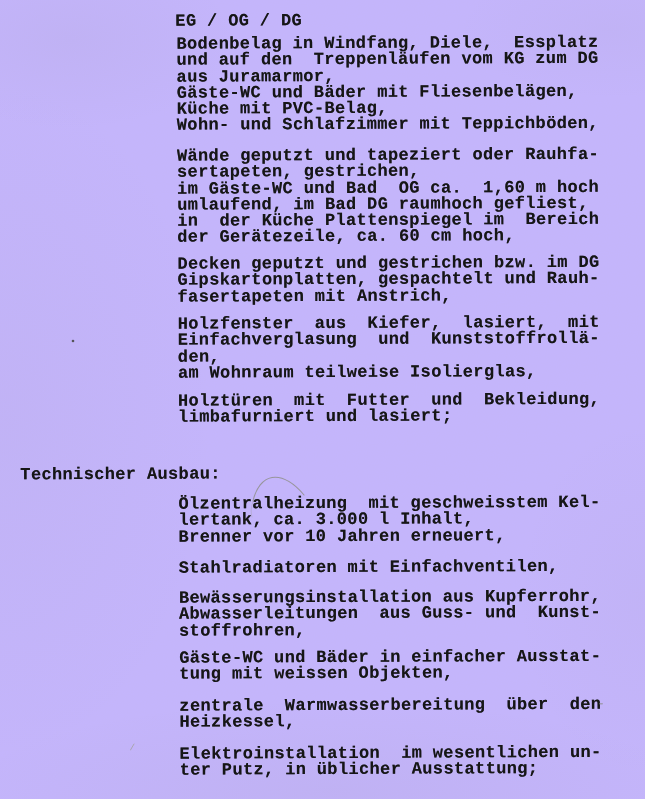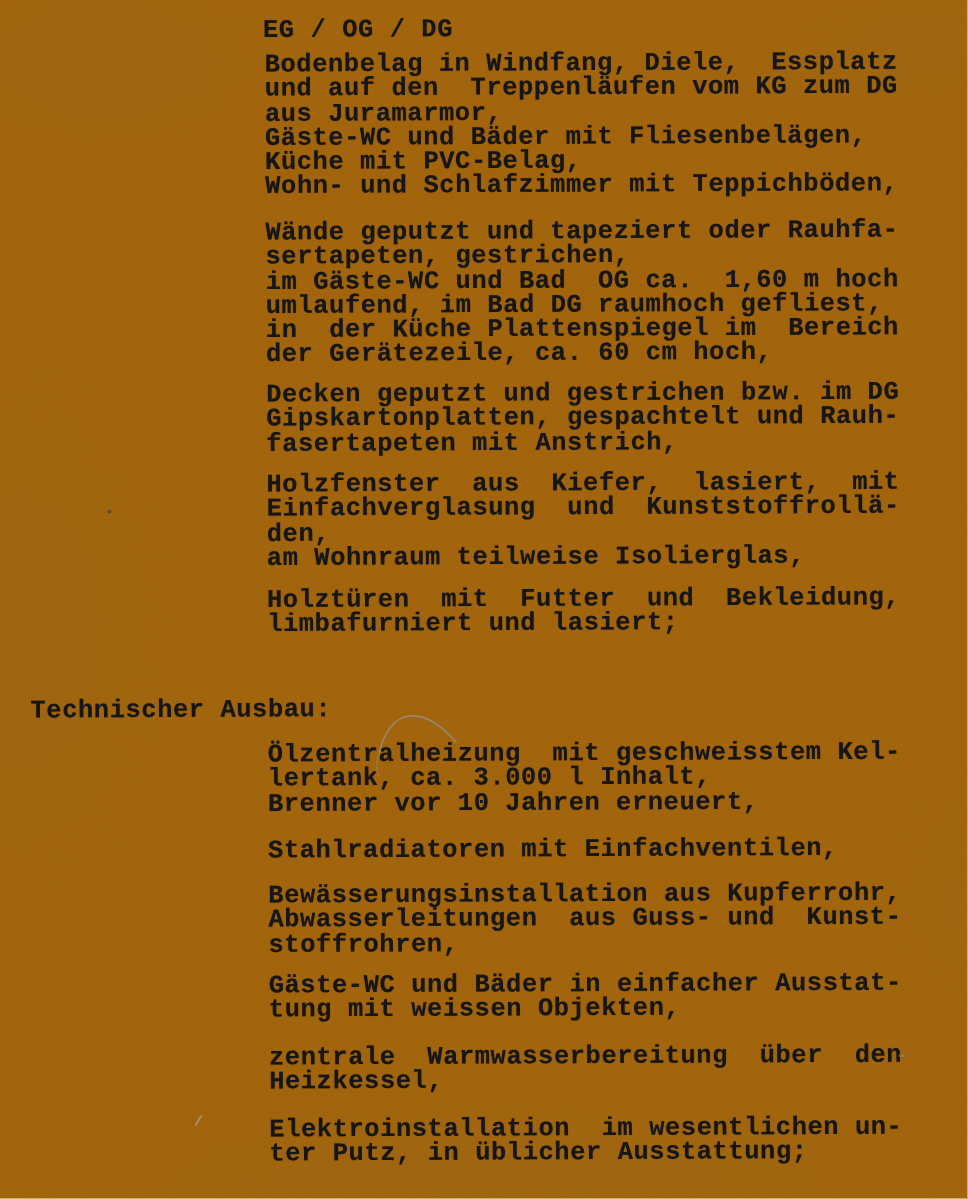--- a/index.html
+++ b/index.html
@@ -1,20 +1,20 @@
 <!DOCTYPE html>
 <html><head>
 <meta charset="utf-8">
 <style>
   html,body { margin:0; padding:0; background:#e9e9e7; }
   .page {
     position:relative;
     width:645px; height:799px;
     margin:0 auto;
-    background:#a16207;
+    background:#c4b5fd;
     overflow:hidden;
   }
   
   .blotches {
     position:absolute; inset:0; pointer-events:none;
     background:
       radial-gradient(240px 130px at 70px 40px,  rgba(120,120,114,0.05), transparent 70%),
       radial-gradient(300px 500px at 8px 420px,  rgba(120,120,114,0.04), transparent 70%),
       radial-gradient(520px 130px at 330px 792px, rgba(110,110,104,0.05), transparent 72%),
       radial-gradient(220px 100px at 610px 30px, rgba(120,120,114,0.04), transparent 70%),

